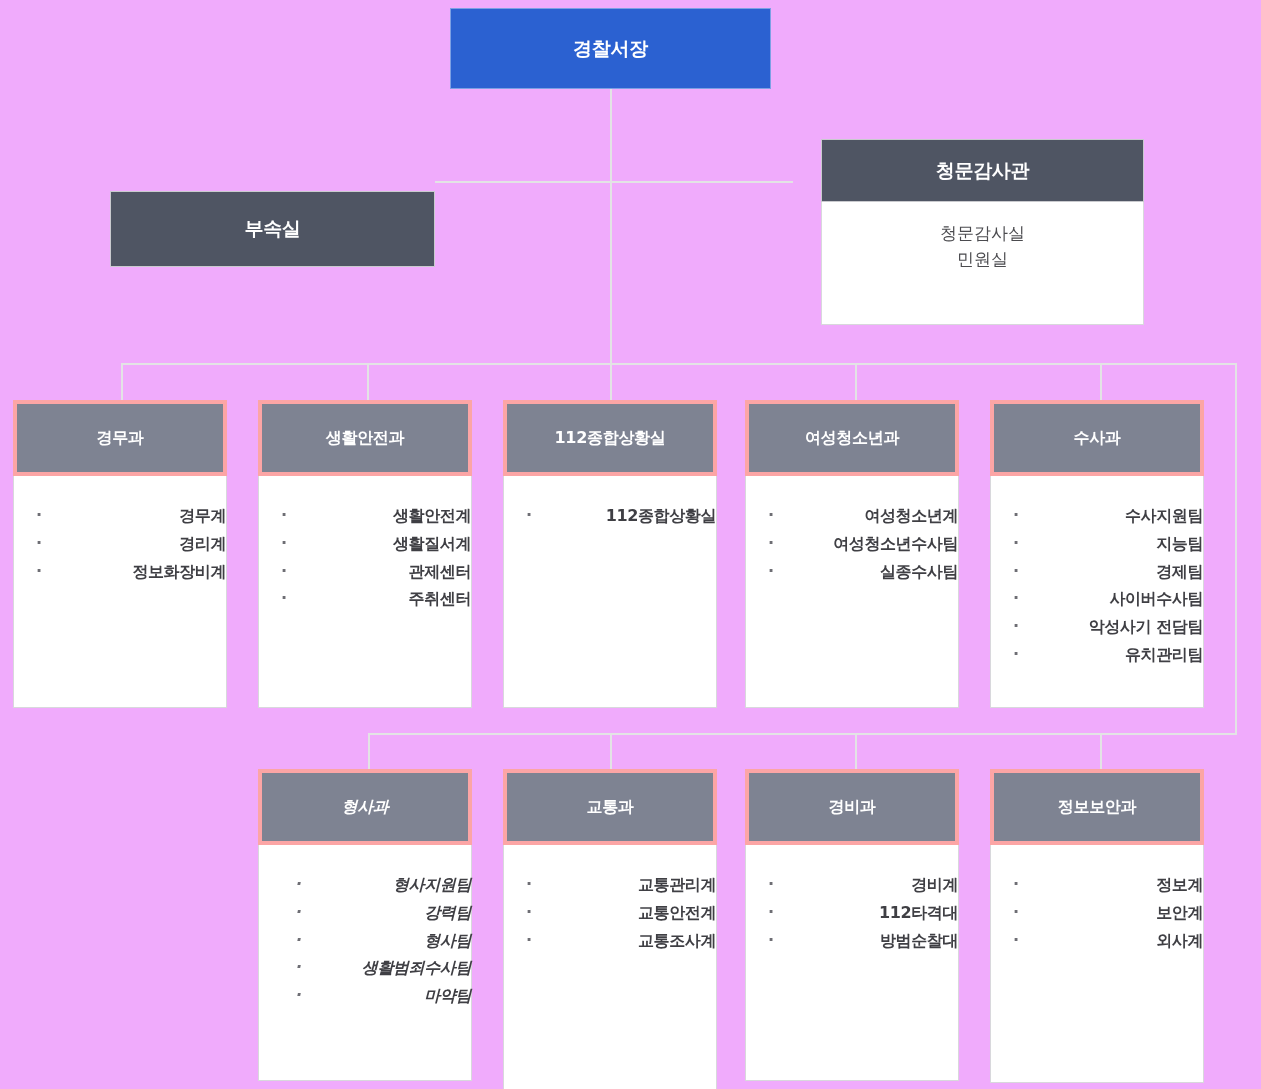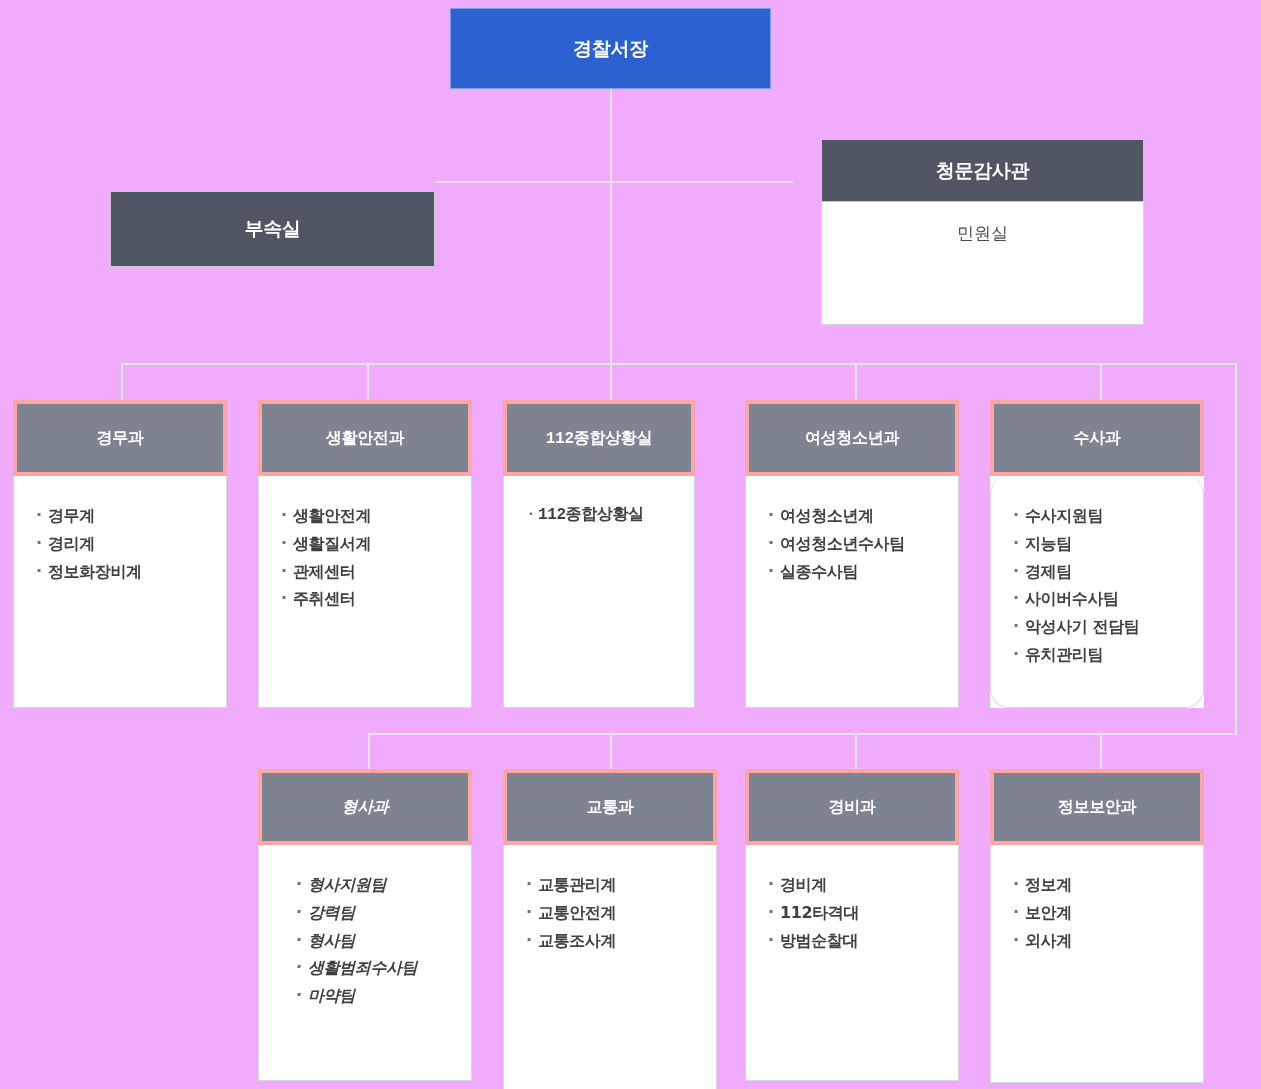--- a/index.html
+++ b/index.html
@@ -94,20 +94,21 @@
 
   
   .node.dept .hd {
     height: 76px;
     background: #7e8392;
     border: 4px solid #fca5a5;
     font-size: 16px;
   }
   .node.dept .bd {
     padding: 26px 0 0 22px;
+    text-align: right;
   }
   .node.dept ul {
     list-style: none;
     margin: 0;
     padding: 0;
   }
   .node.dept li {
     font-size: 16px;
     color: #3f3f44;
     font-weight: 600;
@@ -156,20 +157,21 @@
     <div class="hd">경찰서장</div>
   </div>
 
   <div class="node staff attached">
     <div class="hd">부속실</div>
   </div>
 
   <div class="node staff audit">
     <div class="hd">청문감사관</div>
     <div class="bd">
+      <span class="plain">청문감사실</span>
       <span class="plain">민원실</span>
     </div>
   </div>
 
   <div class="node dept" style="left:13px; top:400px; width:214px;">
     <div class="hd">경무과</div>
     <div class="bd" style="height:232px;">
       <ul>
         <li>경무계</li>
         <li>경리계</li>
@@ -183,21 +185,21 @@
     <div class="bd" style="height:232px;">
       <ul>
         <li>생활안전계</li>
         <li>생활질서계</li>
         <li>관제센터</li>
         <li>주취센터</li>
       </ul>
     </div>
   </div>
 
-  <div class="node dept" style="left:503px; top:400px; width:192px;font-family:Liberation Mono, monospace;">
+  <div class="node dept" style="left:503px; top:400px; width:214px;">
     <div class="hd">112종합상황실</div>
     <div class="bd" style="height:232px;">
       <ul>
         <li>112종합상황실</li>
       </ul>
     </div>
   </div>
 
   <div class="node dept" style="left:745px; top:400px; width:214px;">
     <div class="hd">여성청소년과</div>
@@ -205,21 +207,21 @@
       <ul>
         <li>여성청소년계</li>
         <li>여성청소년수사팀</li>
         <li>실종수사팀</li>
       </ul>
     </div>
   </div>
 
   <div class="node dept" style="left:990px; top:400px; width:214px;">
     <div class="hd">수사과</div>
-    <div class="bd" style="height:232px;border-radius:19px;">
+    <div class="bd" style="height:232px;">
       <ul>
         <li>수사지원팀</li>
         <li>지능팀</li>
         <li>경제팀</li>
         <li>사이버수사팀</li>
         <li>악성사기 전담팀</li>
         <li>유치관리팀</li>
       </ul>
     </div>
   </div>

